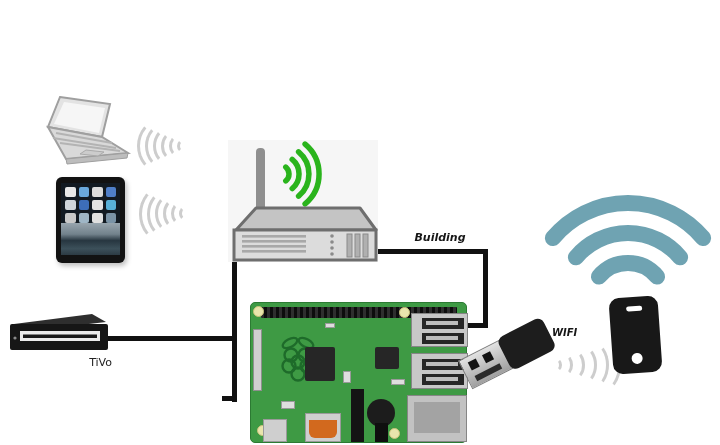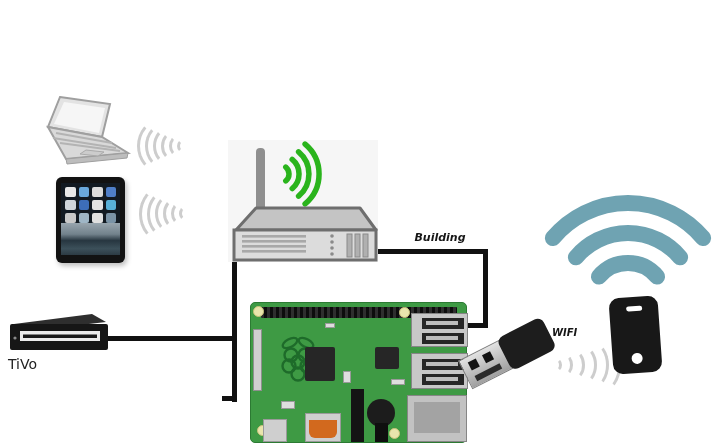--- a/index.html
+++ b/index.html
@@ -30,21 +30,21 @@
   #tablet .screen{position:absolute;left:5px;top:6px;right:5px;bottom:8px;background:#121a22;overflow:hidden;}
   #tablet .icons{position:absolute;left:3px;top:3px;right:3px;height:36px;
                  display:grid;grid-template-columns:repeat(4,1fr);grid-template-rows:repeat(3,1fr);gap:3px;padding:1px;}
   #tablet .icons i{border-radius:2px;display:block;}
   #tablet .land{position:absolute;left:0;right:0;bottom:0;height:32px;
       background:linear-gradient(180deg,#98a5ae 0%,#72828c 35%,#273640 55%,#3c505a 80%,#2c3b44 100%);}
   
   #router{position:absolute;left:228px;top:140px;width:150px;height:122px;background:#f6f6f6;}
   
   #tivo{position:absolute;left:8px;top:312px;width:104px;height:60px;}
-  #tivo .lbl{position:absolute;left:0;right:0;top:44px;text-align:left;font-size:14px;color:#222;}
+  #tivo .lbl{position:absolute;left:0;right:0;top:44px;text-align:right;font-size:11px;color:#222;}
   
   #ps3{position:absolute;left:80px;top:372px;width:155px;height:62px;}
   #ps3 .lbl{position:absolute;left:0;right:0;top:32px;text-align:center;font-size:11px;color:#222;}
   
   #pi{position:absolute;left:250px;top:302px;width:217px;height:141px;background:var(--pcb-green);
       border-radius:5px;border:1px solid #2c7a33;box-sizing:border-box;}
   #pi .part{position:absolute;}
   #pi .gpio{left:10px;top:4px;width:196px;height:11px;background:
       repeating-linear-gradient(90deg,#2e2e2e 0 3px,#0d0d0d 3px 6px);border-radius:1px;}
   #pi .hole{width:11px;height:11px;border-radius:50%;background:#e9e5ad;border:1px solid #c9c37a;box-sizing:border-box;}

